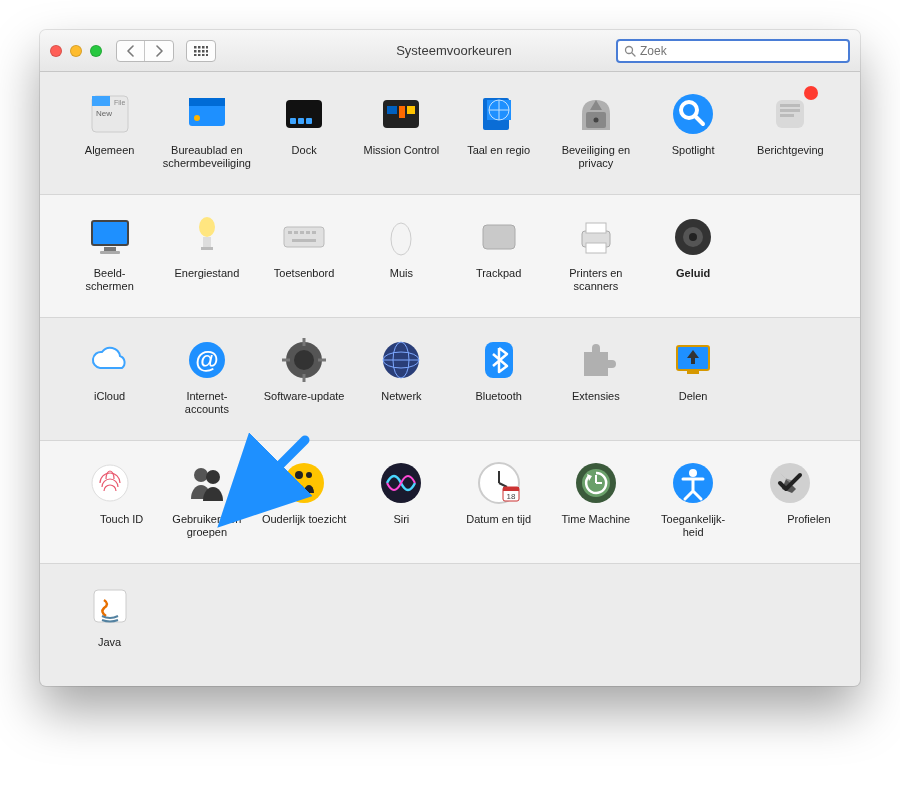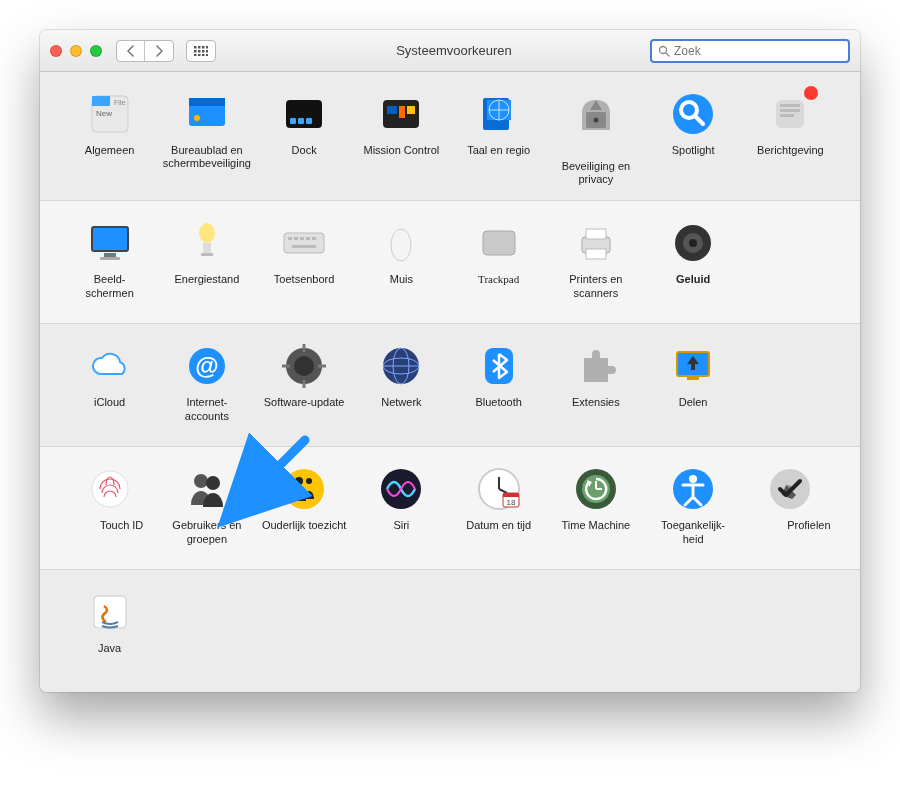--- a/index.html
+++ b/index.html
@@ -68,21 +68,21 @@
     position:absolute; left:8px; right:0; text-align:center;
     font-size:13px; font-weight:500; color:#3a3a3a;
     pointer-events:none;
   }
   .search {
     margin-left:auto;
     display:flex; align-items:center;
     border:2px solid #4a7dd6;
     border-radius:4px;
     background:#fff;
-    height:24px; width:200px;
+    height:24px; width:234px;
     padding:0 6px;
     gap:4px;
   }
   .search input {
     border:none; outline:none; font-size:12px; width:100%;
     background:transparent; color:#333;
   }
   .search svg { flex-shrink:0; }
 
   .rows { display:flex; flex-direction:column; }
@@ -232,21 +232,21 @@
         </div>
         <div class="pref">
           <div class="icon">
             <svg width="48" height="48" viewBox="0 0 48 48">
               <path d="M10 40 L10 24 Q10 10 24 10 Q38 10 38 24 L38 40 Z" fill="#b0b0b0"></path>
               <polygon points="18,20 30,20 24,10" fill="#888"></polygon>
               <rect x="14" y="22" width="20" height="16" rx="2" fill="#888"></rect>
               <circle cx="24" cy="30" r="2.5" fill="#444"></circle>
             </svg>
           </div>
-          <div class="label" style="white-space: pre-line; margin-top: 16px;">Beveiliging en privacy</div>
+          <div class="label" style="white-space: pre-line;">Beveiliging en privacy</div>
         </div>
         <div class="pref">
           <div class="icon">
             <svg width="48" height="48" viewBox="0 0 48 48">
               <circle cx="24" cy="24" r="20" fill="#1e90ff"></circle>
               <circle cx="20" cy="20" r="8" fill="none" stroke="#fff" stroke-width="4"></circle>
               <line x1="26" y1="26" x2="34" y2="34" stroke="#fff" stroke-width="4" stroke-linecap="round"></line>
             </svg>
           </div>
           <div class="label" style="white-space: pre-line;">Spotlight</div>
@@ -310,21 +310,21 @@
             </svg>
           </div>
           <div class="label" style="white-space: pre-line;">Muis</div>
         </div>
         <div class="pref">
           <div class="icon">
             <svg width="48" height="48" viewBox="0 0 48 48">
               <rect x="8" y="12" width="32" height="24" rx="4" fill="#c9c9c9" stroke="#aaa"></rect>
             </svg>
           </div>
-          <div class="label" style="white-space: pre-line; font-family: Liberation Serif, serif;">Trackpad</div>
+          <div class="label" style="white-space: pre-line;">Trackpad</div>
         </div>
         <div class="pref">
           <div class="icon">
             <svg width="48" height="48" viewBox="0 0 48 48">
               <rect x="10" y="18" width="28" height="16" rx="3" fill="#ddd" stroke="#aaa"></rect>
               <rect x="14" y="10" width="20" height="10" fill="#fff" stroke="#bbb"></rect>
               <rect x="14" y="30" width="20" height="10" fill="#fff" stroke="#bbb"></rect>
             </svg>
           </div>
           <div class="label" style="white-space: pre-line;">Printers en scanners</div>

